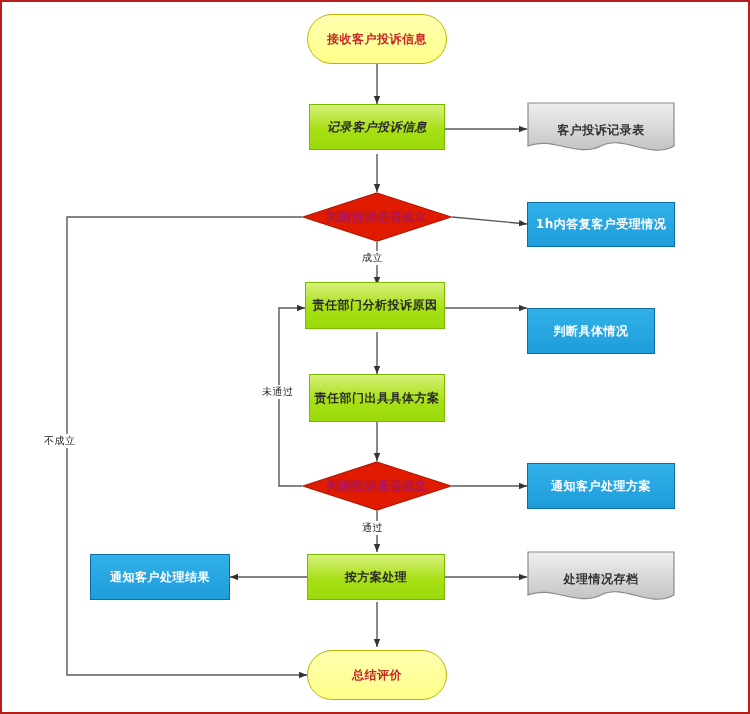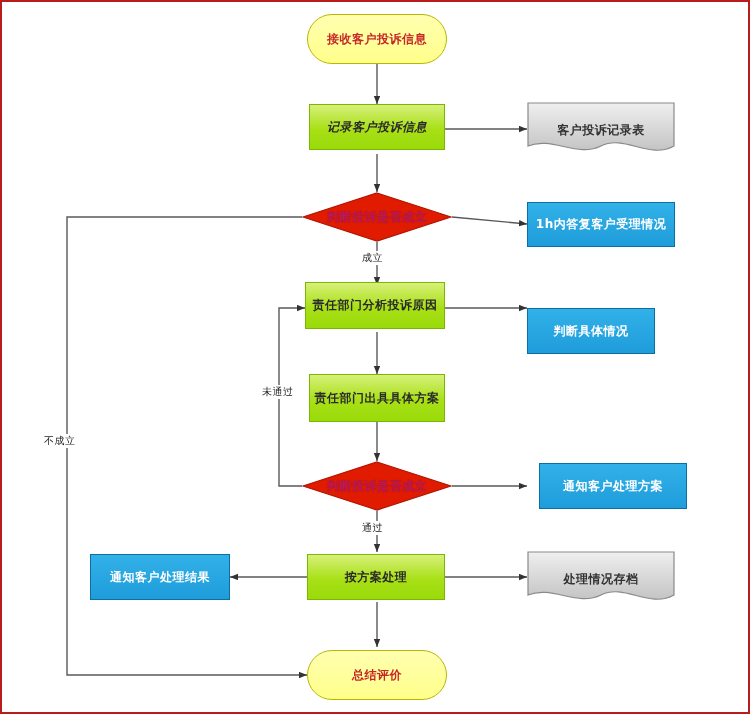--- a/index.html
+++ b/index.html
@@ -204,21 +204,21 @@
     <span>责任部门出具具体方案</span>
   </div>
 
   <div class="node n-decision" style="left:300px; top:459px;">
     <svg class="dia" viewBox="0 0 150 50" xmlns="http://www.w3.org/2000/svg">
       <polygon points="75,1 149,25 75,49 1,25" fill="#e01b00" stroke="#b01400" stroke-width="1.2"></polygon>
     </svg>
     <span class="dlabel">判断投诉是否成立</span>
   </div>
 
-  <div class="node n-blue" style="left:525px; top:461px; width:148px; height:46px;margin-left:12px;">
+  <div class="node n-blue" style="left:525px; top:461px; width:148px; height:46px;">
     <span>通知客户处理方案</span>
   </div>
 
   <div class="node n-blue" style="left:88px; top:552px; width:140px; height:46px;">
     <span>通知客户处理结果</span>
   </div>
 
   <div class="node n-process" style="left:305px; top:552px; width:138px; height:46px;">
     <span>按方案处理</span>
   </div>

